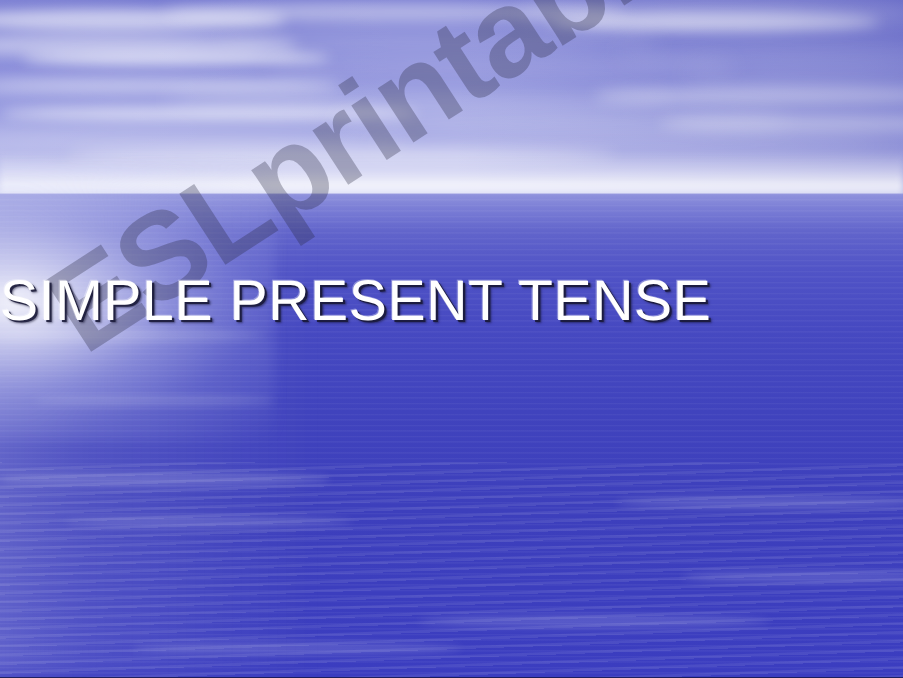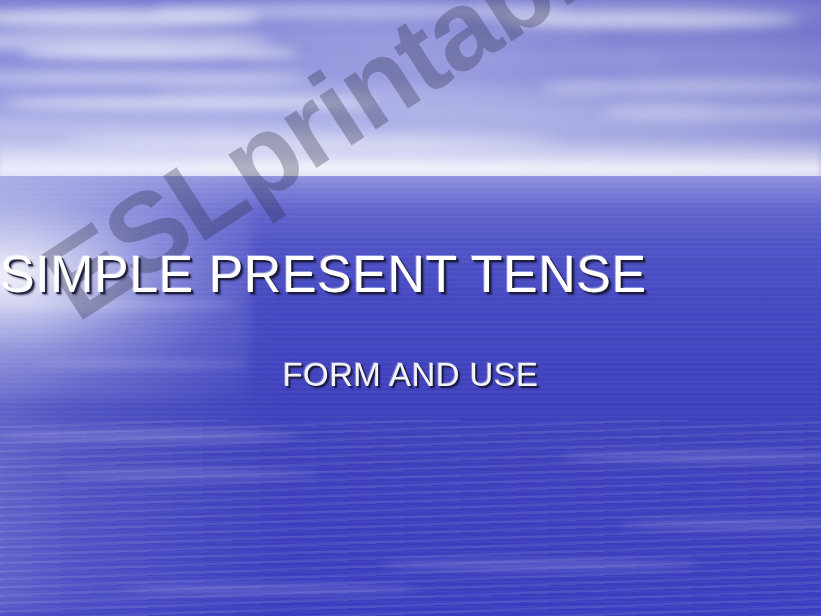--- a/index.html
+++ b/index.html
@@ -254,16 +254,15 @@
   <div class="wave" style="left:380px; top:560px; width:320px; height:10px;"></div>
   <div class="wave" style="left:120px; top:585px; width:300px; height:9px;"></div>
 
   <div class="sun-glint2"></div>
   <div class="sun-glint"></div>
 
   <div class="watermark">ESLprintables.com</div>
 
   <div class="text-layer">
     <div class="slide-title">SIMPLE PRESENT TENSE</div>
-    <div class="slide-subtitle">FORM AND USE</div>
   </div>
 
 </div>
 
 </body></html>

